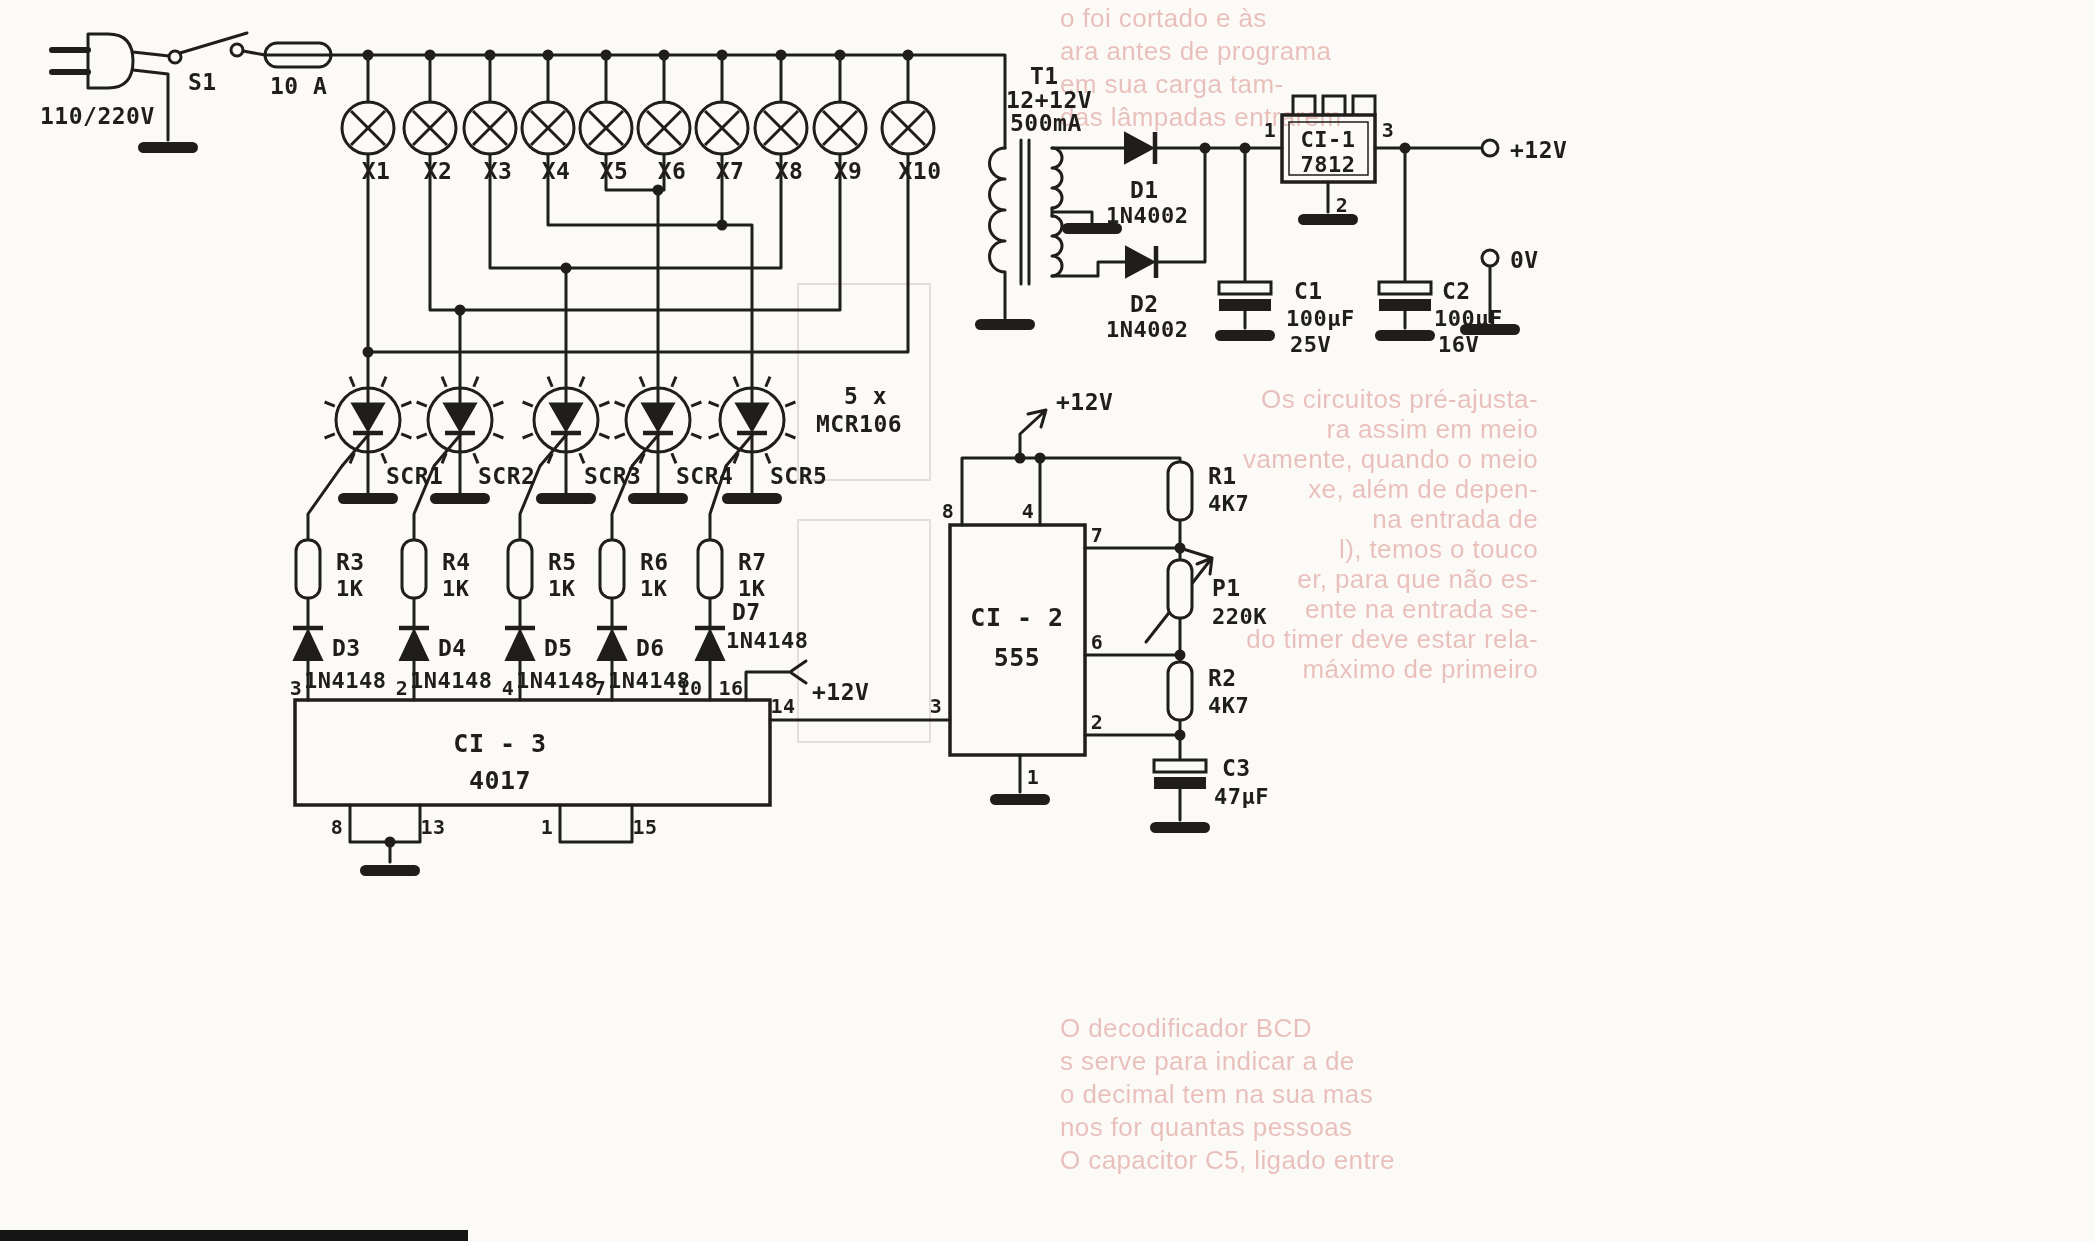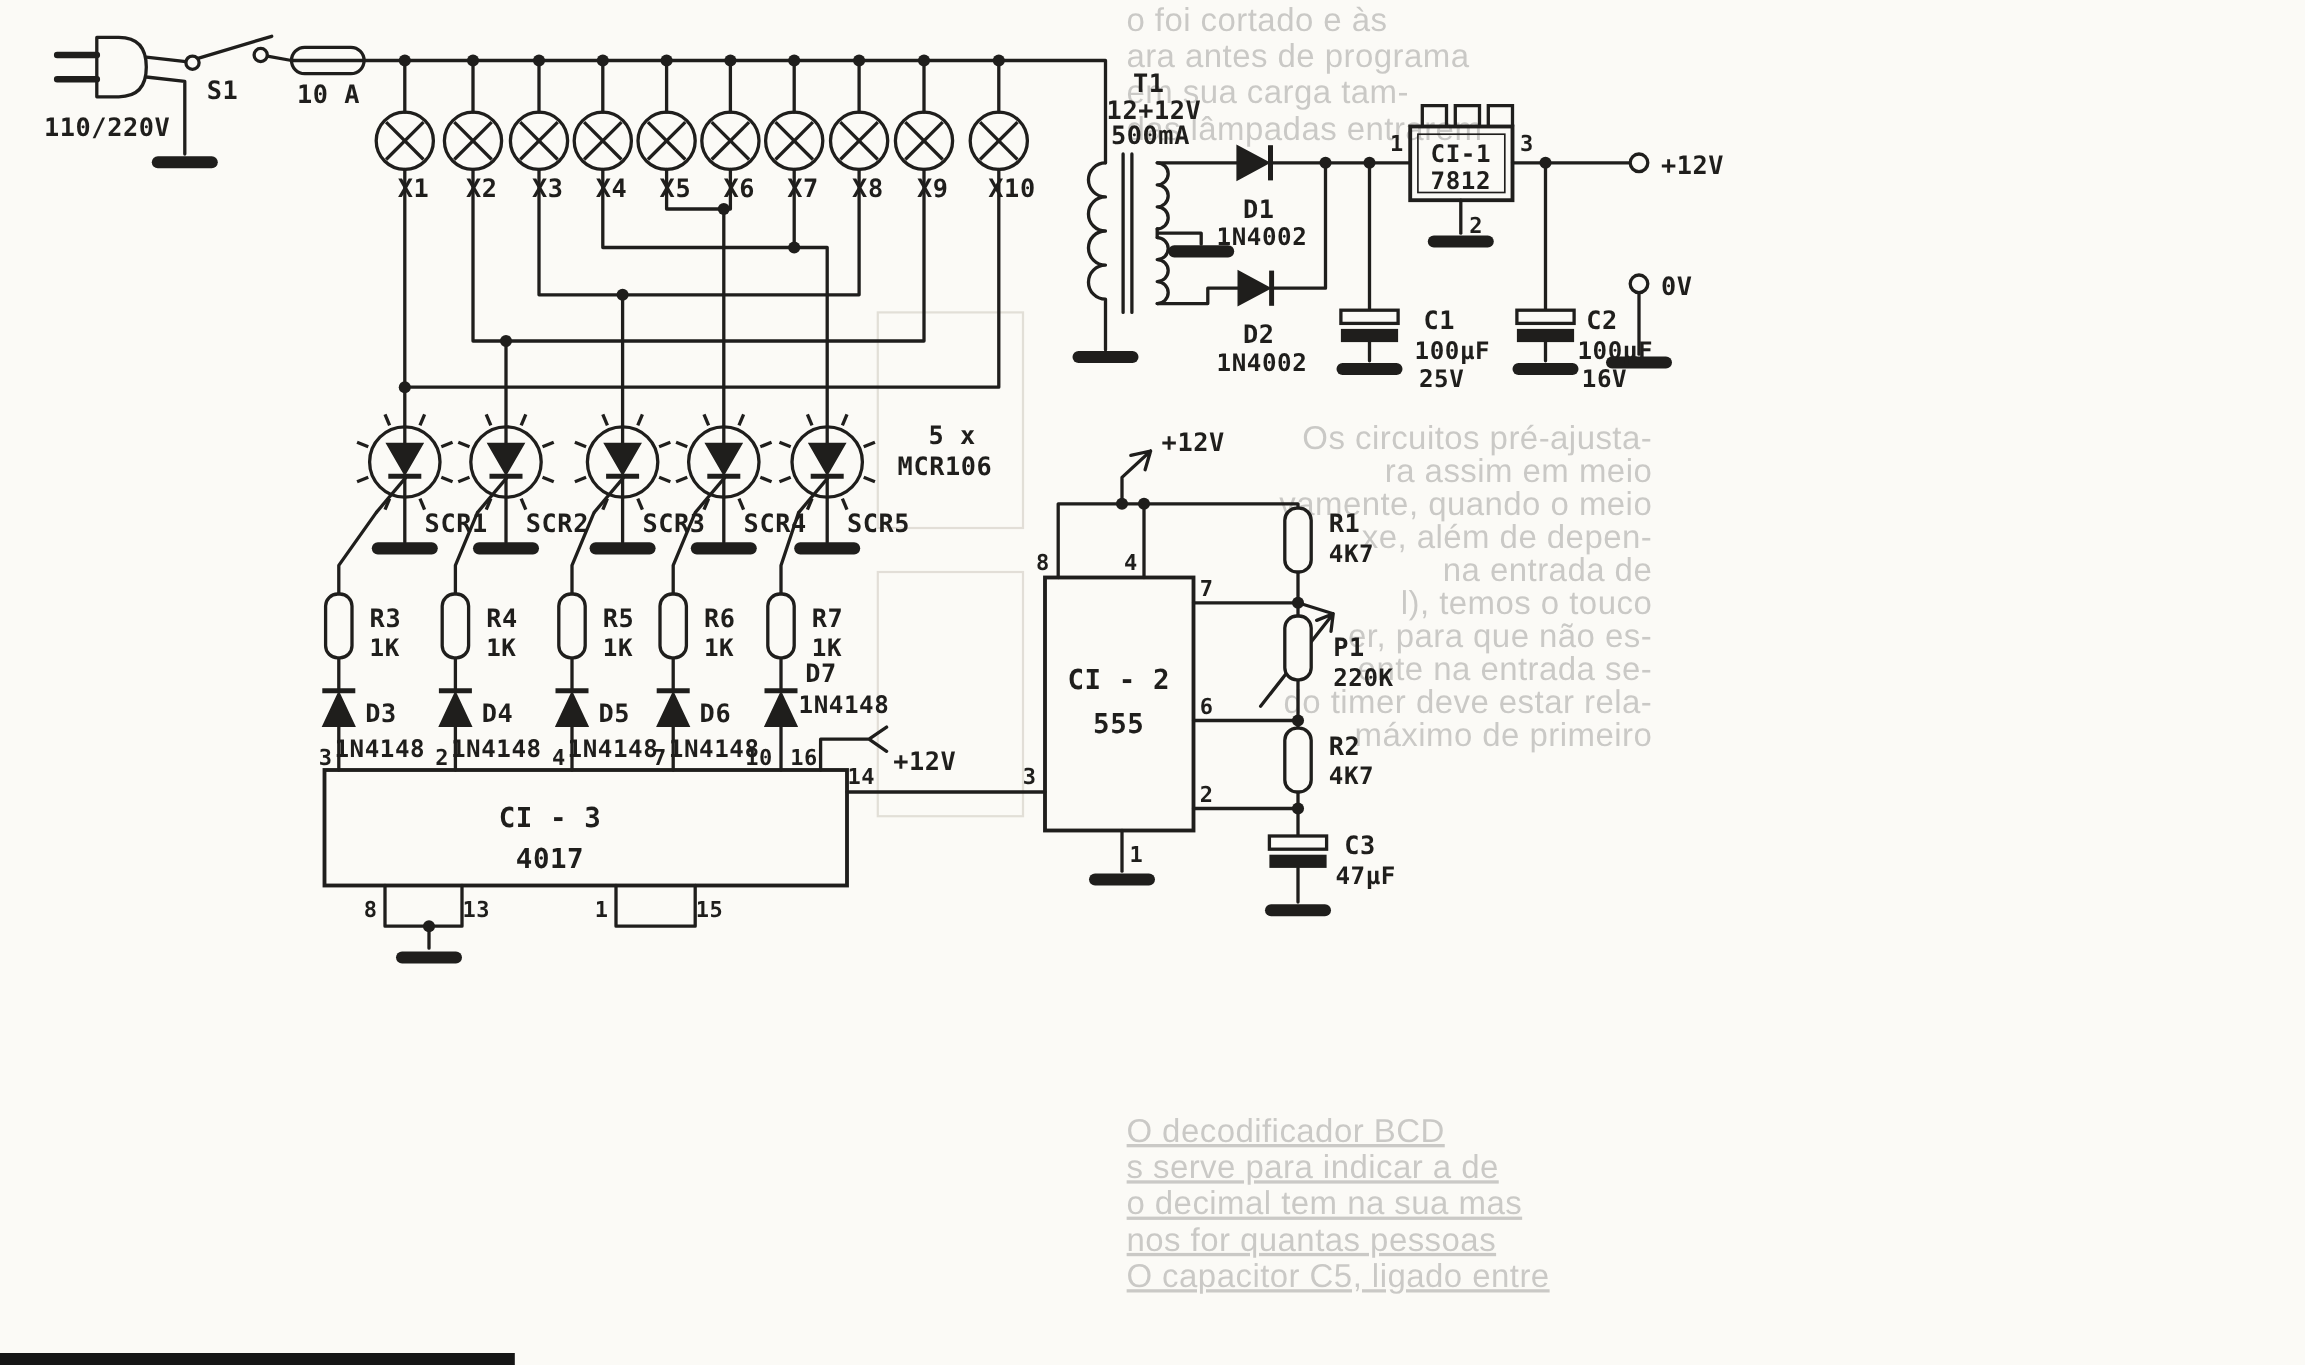--- a/index.html
+++ b/index.html
@@ -1,24 +1,24 @@
 <!DOCTYPE html>
 <html><head>
 <meta charset="utf-8">
 <style>
   html,body{margin:0;padding:0;background:#e8e6e1;}
   #page{position:relative;width:2095px;height:1241px;background:#fbfaf6;overflow:hidden;
         font-family:"DejaVu Sans","Liberation Sans",sans-serif;}
-  .bleed{position:absolute;left:1024px;width:478px;color:#404040;opacity:.26;
-         filter:blur(.7px);font-size:30px;letter-spacing:.4px;
+  .bleed{position:absolute;left:1060px;width:478px;color:#b91c1c;opacity:.26;
+         filter:blur(.7px);font-size:26px;letter-spacing:.4px;
          font-family:"Liberation Sans","DejaVu Sans",sans-serif;}
   .bleed div{white-space:nowrap;overflow:hidden;}
   .bleed-top div{line-height:33px;}
   .bleed-mid div{line-height:30px;text-align:right;}
-  .bleed-bot div{line-height:33px;text-decoration:underline;}
+  .bleed-bot div{line-height:33px;}
   #schematic{position:absolute;left:0;top:0;}
   svg text{font-family:"DejaVu Sans Mono","Liberation Mono",monospace;font-weight:700;
            fill:#1f1e1c;letter-spacing:.5px;}
   .t23{font-size:23px}.t22{font-size:22px}.t20{font-size:20px}.t25{font-size:25px}
   .mid{text-anchor:middle}
 </style>
 </head>
 <body>
 
 <div id="page">

